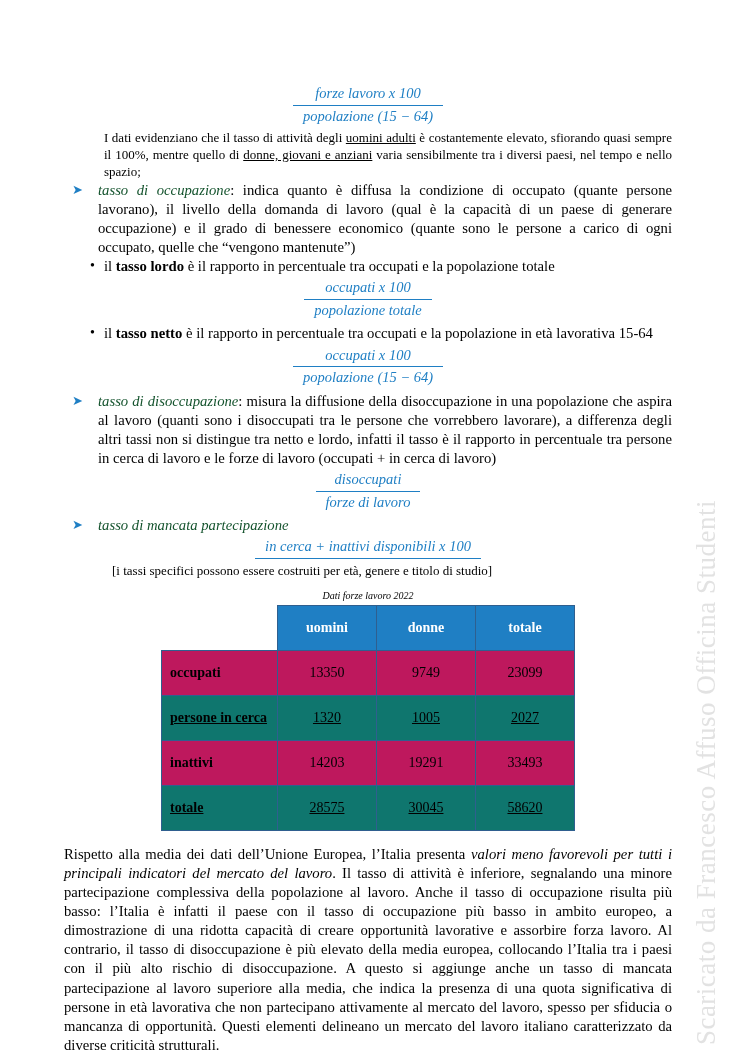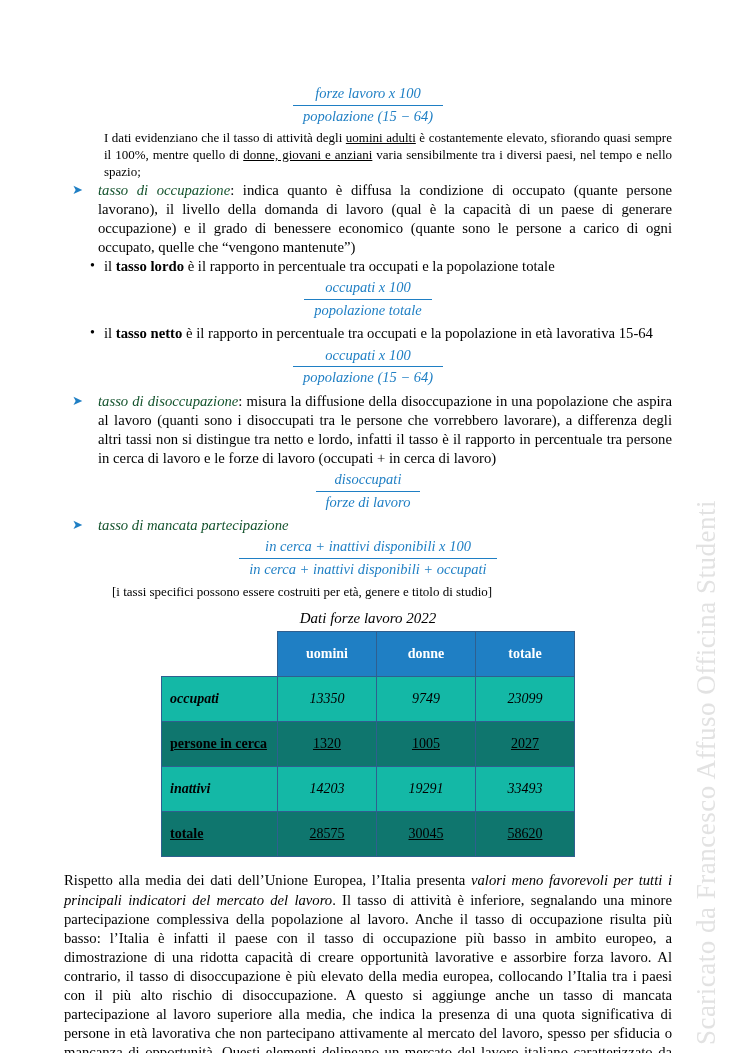--- a/index.html
+++ b/index.html
@@ -94,21 +94,21 @@
   }
   .blue-italic {
     color: #14532d;
     font-style: italic;
   }
 
   
   .table-title {
     text-align: center;
     font-style: italic;
-    font-size: 15px;
+    font-size: 10px;
     margin: 10px 0 4px 0;
   }
   table.data {
     border-collapse: collapse;
     margin: 0 auto;
     font-size: 14px;
   }
   table.data th, table.data td {
     border: 1px solid #2f5f8f;
     padding: 12px 10px;
@@ -126,22 +126,21 @@
     border-left: 1px solid #ffffff;
     border-top: 1px solid #ffffff;
   }
   table.data td.rowhead {
     font-weight: bold;
     text-align: left;
     padding-left: 8px;
     white-space: nowrap;
   }
   table.data tr.alt td {
-    background: #14b8a6;
-    font-style: italic;
+    background: #be185d;
   }
   table.data tr.plain td {
     background: #0f766e;
     text-decoration: underline;
   }
   table.data td.num {
     min-width: 78px;
   }
 
   
@@ -241,21 +240,20 @@
     <div class="bullet-row">
       <div class="bullet-arrow">➤</div>
       <div class="bullet-text">
         <span class="blue-italic">tasso di mancata partecipazione</span>
       </div>
     </div>
 
     <div class="formula">
       <span class="frac">
         <span class="frac-top">in cerca +  inattivi disponibili x 100</span>
-        <span class="frac-bot">in cerca +  inattivi disponibili +  occupati</span>
       </span>
     </div>
 
     <p class="indent-para" style="padding-left:48px;">[i tassi specifici possono essere costruiti per età, genere e titolo di studio]</p>
 
     <div class="table-title">Dati forze lavoro 2022</div>
 
     <table class="data">
       <thead>
         <tr>

